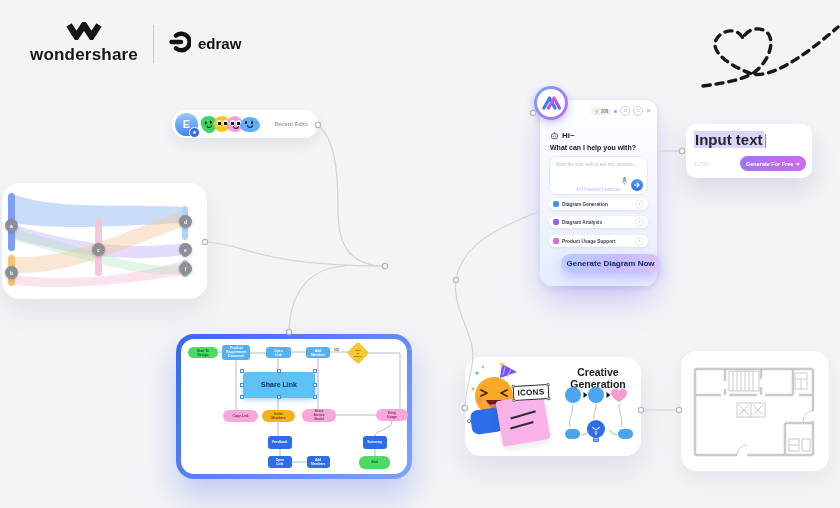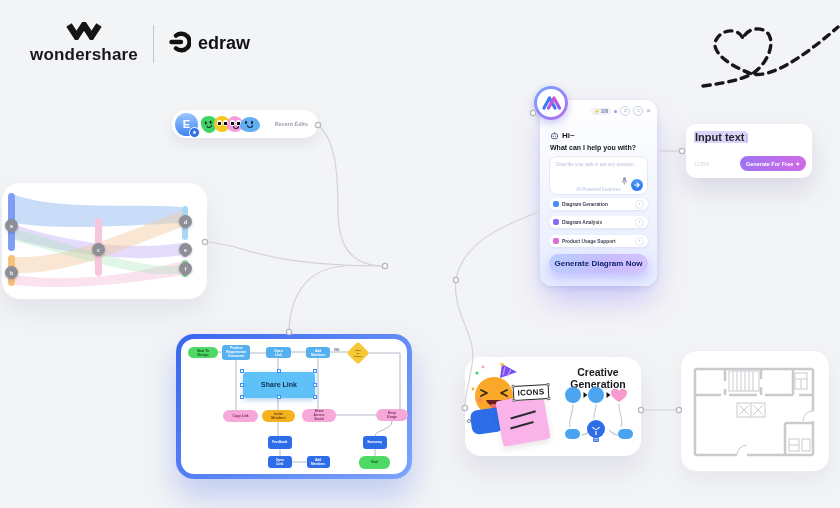--- a/index.html
+++ b/index.html
@@ -3,21 +3,21 @@
 <meta charset="utf-8">
 <style>
   html,body{margin:0;padding:0;background:#f3f4f6;}
   .root{position:relative;width:840px;height:508px;background:#f3f4f6;font-family:"Liberation Sans",sans-serif;overflow:hidden;}
   
   .brand{position:absolute;left:30px;top:22px;display:flex;align-items:center;gap:15px;}
   .ws-block{display:flex;flex-direction:column;align-items:center;gap:1px;}
   .ws-word{font-size:17px;font-weight:700;color:#17181c;letter-spacing:.2px;}
   .brand-divider{width:1px;height:38px;background:#c7c8cd;}
   .edraw-block{display:flex;align-items:center;gap:7px;}
-  .edraw-word{font-size:18px;font-weight:800;color:#101114;}
+  .edraw-word{font-size:15px;font-weight:800;color:#101114;}
   
   .heart{position:absolute;left:698px;top:14px;}
   
   .pill{position:absolute;left:172px;top:110px;width:146px;height:28px;background:#fff;border-radius:15px;
         box-shadow:0 6px 14px rgba(30,30,60,.08);display:flex;align-items:center;padding:0 10px 0 3px;box-sizing:border-box;}
   .avatar-e{position:relative;width:23px;height:23px;border-radius:50%;background:linear-gradient(180deg,#9cc6ff,#3e86f2);
         color:#fff;font-size:11px;font-weight:800;display:flex;align-items:center;justify-content:center;flex:none;}
   .avatar-star{position:absolute;right:-2px;bottom:-2px;width:9px;height:9px;border-radius:50%;background:#2e6de8;
         border:1.5px solid #fff;color:#fff;font-size:5px;line-height:9px;text-align:center;}
   .blob{position:relative;flex:none;}
@@ -72,27 +72,27 @@
   .ai-mic{position:absolute;right:19px;bottom:5px;}
   .ai-send{position:absolute;right:4px;bottom:3px;width:12px;height:12px;border-radius:50%;
         background:linear-gradient(180deg,#4a9cf8,#2f6ff0);display:flex;align-items:center;justify-content:center;}
   .ai-hint{position:absolute;left:0;top:87px;width:100%;text-align:center;font-size:4.5px;color:#c6d0ea;font-weight:700;}
   .feature{position:absolute;left:9px;width:99px;height:12px;background:#fff;border-radius:6px;display:flex;align-items:center;gap:3px;
         padding:0 4px;box-sizing:border-box;box-shadow:0 1px 3px rgba(100,120,190,.15);}
   .f-icon{width:6px;height:6px;border-radius:2px;flex:none;}
   .f-blue{background:#4a8df5;} .f-purple{background:#8a6af0;} .f-pink{background:#e06ad8;}
   .f-label{font-size:4.8px;color:#3a3f4d;font-weight:700;}
   .f-chevron{margin-left:auto;width:7px;height:7px;border:.8px solid #e2e7f3;border-radius:50%;color:#a7b0c6;font-size:4.5px;line-height:6px;text-align:center;}
-  .ai-cta{position:absolute;left:9px;top:154px;width:99px;height:19px;border-radius:10px;
+  .ai-cta{position:absolute;left:21px;top:154px;width:99px;height:19px;border-radius:10px;
         background:linear-gradient(100deg,#b9cdff,#c9bcff 60%,#d8c4ff);color:#14276b;font-size:8px;font-weight:800;
         display:flex;align-items:center;justify-content:center;box-shadow:0 5px 12px rgba(120,110,250,.35);text-align:center;}
   
   .input-card{position:absolute;left:686px;top:124px;width:126px;height:54px;background:#fff;border-radius:10px;
         box-shadow:0 12px 24px rgba(120,120,170,.22);}
-  .it-row{position:absolute;left:8px;top:7px;font-size:11px;font-weight:700;color:#26262c;}
+  .it-row{position:absolute;left:8px;top:7px;font-size:15px;font-weight:700;color:#26262c;}
   .it-highlight{background:#dbd5f9;padding:0 1px;}
   .it-caret{color:#8a7af0;font-weight:400;}
   .it-counter{position:absolute;left:8px;top:37px;font-size:5px;color:#d7d9e0;}
   .gen-btn{position:absolute;right:6px;bottom:7px;height:15px;padding:0 6px;border-radius:8px;
         background:linear-gradient(90deg,#9d74f2,#d06ae8);color:#fff;font-size:5.5px;font-weight:700;
         display:flex;align-items:center;gap:2px;}
   
   .creative-card{position:absolute;left:465px;top:357px;width:176px;height:99px;background:#fff;border-radius:16px;
         box-shadow:0 14px 28px rgba(140,140,180,.20);}
   .cc-title{position:absolute;left:104px;top:9px;width:58px;text-align:center;font-size:10.5px;font-weight:800;color:#17181c;line-height:1.15;}

